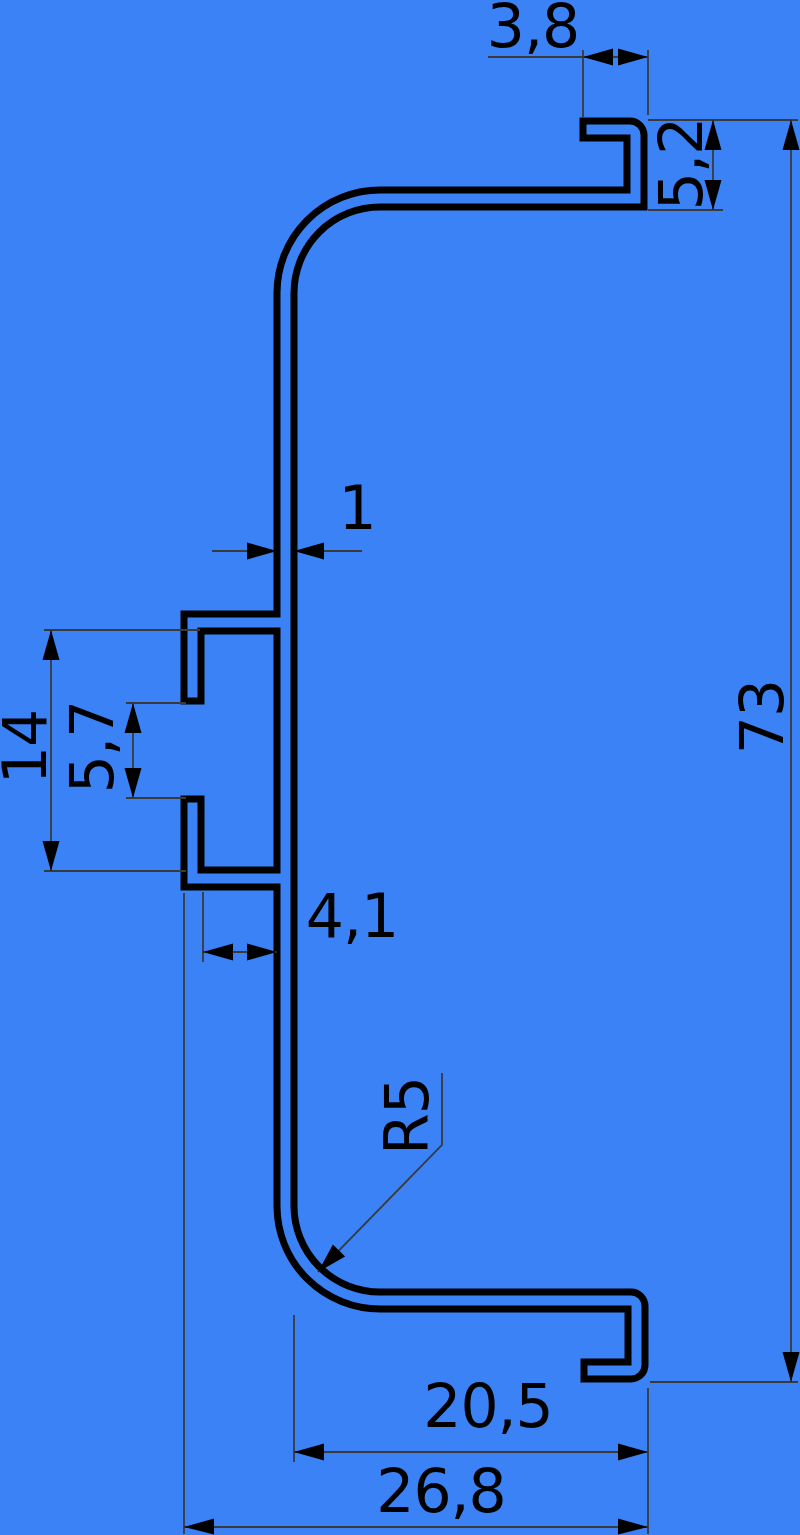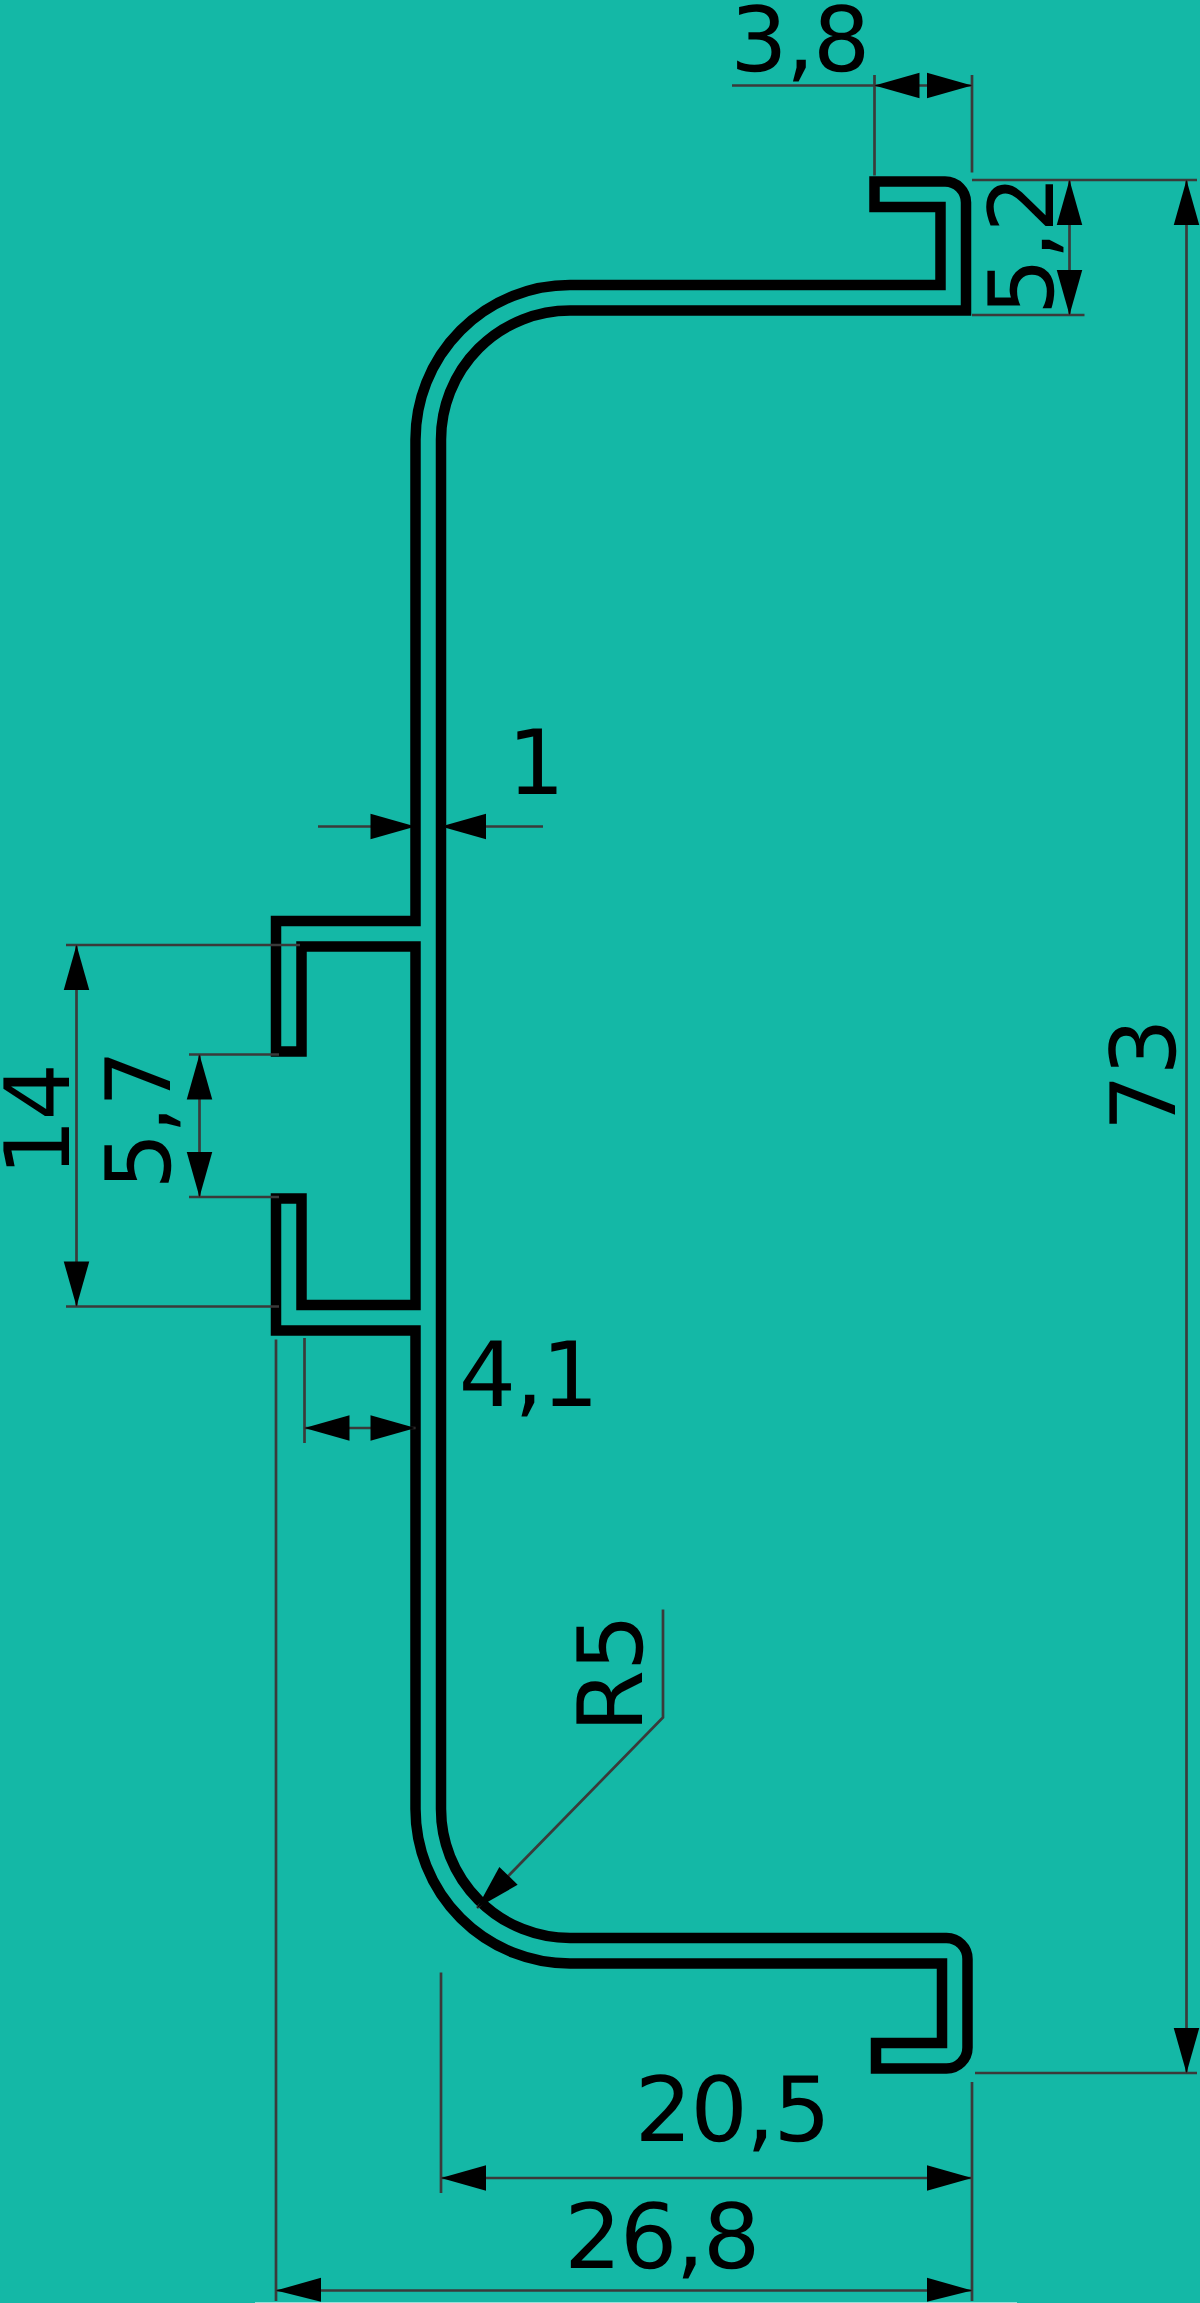--- a/index.html
+++ b/index.html
@@ -3,21 +3,21 @@
 <meta charset="utf-8">
 <style>
   html, body {
     margin: 0;
     padding: 0;
     background: #ffffff;
   }
   .canvas-wrap {
     width: 800px;
     height: 1535px;
-    background: #14b8a6;
+    background: #3b82f6;
     overflow: hidden;
   }
   svg {
     display: block;
   }
   .profile-path {
     fill: none;
     stroke: #000000;
     stroke-width: 7;
     stroke-linejoin: miter;

